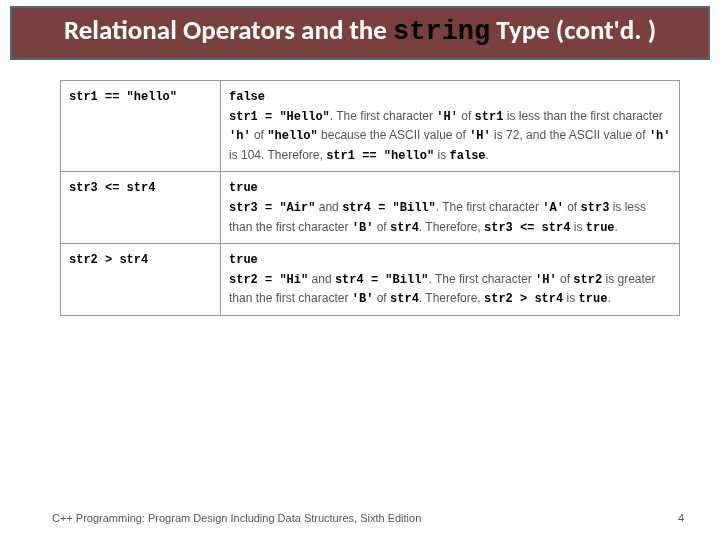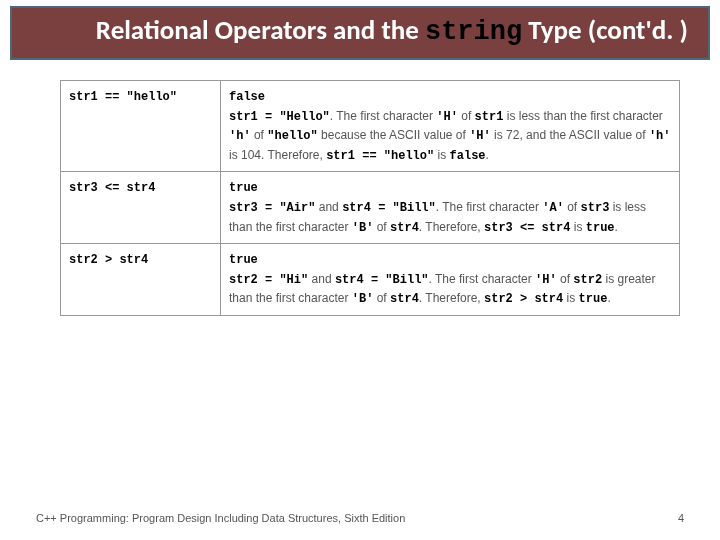--- a/index.html
+++ b/index.html
@@ -14,21 +14,21 @@
   .header {
     background: #7a4040;
     border: 2px solid #4a6a7a;
     margin: 6px 10px 0 10px;
     padding: 6px 20px 10px 20px;
     color: #ffffff;
     font-family: Calibri, Arial, sans-serif;
     font-weight: bold;
     font-size: 27px;
     line-height: 1.15;
-    text-align: right;
+    text-align: center;
   }
   .header .mono {
     font-family: "Courier New", monospace;
     font-weight: bold;
   }
   .table-wrap {
     margin: 20px 40px 0 60px;
   }
   table {
     border-collapse: collapse;
@@ -47,21 +47,21 @@
     color: #000;
   }
   .mono {
     font-family: "Courier New", monospace;
     font-weight: bold;
     color: #000;
   }
   .footer {
     position: absolute;
     bottom: 16px;
-    left: 0;
+    left: 16px;
     right: 0;
     padding: 0 36px;
     display: flex;
     justify-content: space-between;
     align-items: baseline;
     font-size: 11px;
     color: #555;
   }
 </style>
 </head>

